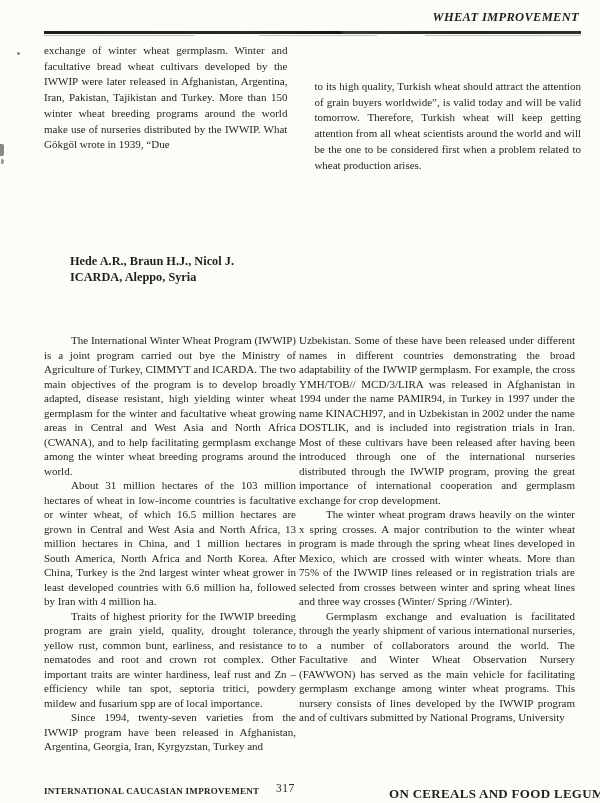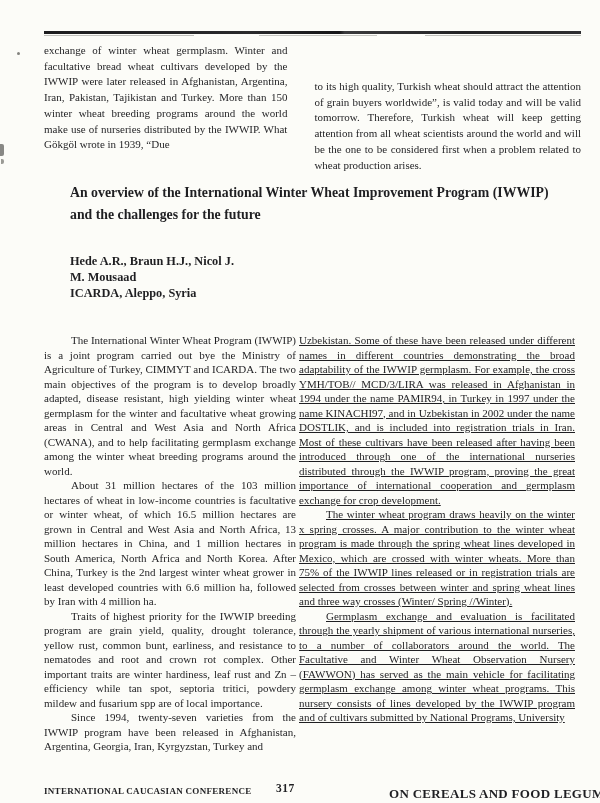--- a/index.html
+++ b/index.html
@@ -36,83 +36,82 @@
 
   .paper-title{
     position:absolute;top:182px;left:70px;width:502px;
     font-size:13.8px;font-weight:bold;line-height:22px;
   }
   .authors{position:absolute;top:245px;left:70px;font-size:12.3px;font-weight:bold;line-height:16.2px;margin-top:8px;}
   .authors div{white-space:nowrap;}
 
   .body-cols{position:absolute;top:333px;left:44px;width:537px;display:flex;gap:3px;}
   .body-cols .col-l{width:252px;}
-  .body-cols .col-r{width:276px;text-decoration:underline;}
+  .body-cols .col-r{width:276px;}
   .body-cols p.para{line-height:14.5px;}
   p.indent{text-indent:27px;}
 
   
   .footer-conference{
     position:absolute;left:44px;top:786px;
     font-size:9px;font-weight:bold;letter-spacing:0.3px;white-space:nowrap;
   }
   .footer-page{
     position:absolute;left:276px;top:782px;
-    font-size:11.5px;font-weight:bold;letter-spacing:0.5px;text-align:right;
+    font-size:11.5px;font-weight:normal;letter-spacing:0.5px;text-align:right;
   }
   .footer-proceedings{
     position:absolute;left:389px;top:786px;
     font-size:13px;font-weight:bold;letter-spacing:0.3px;white-space:nowrap;
   }
 
   
   .speck-a{position:absolute;left:17px;top:52px;width:3px;height:3px;background:#6d6d68;border-radius:50%;opacity:.85;}
   .smudge-left-1{position:absolute;left:0;top:144px;width:4px;height:12px;background:#3a3a38;opacity:.6;border-radius:0 2px 2px 0;}
   .smudge-left-2{position:absolute;left:1px;top:159px;width:3px;height:5px;background:#4a4a46;opacity:.55;border-radius:0 2px 2px 0;}
 </style>
 </head>
 <body>
 
 <div class="page">
 
+  <div class="header-label">WHEAT IMPROVEMENT</div>
   <div class="header-rule"></div>
   <div class="header-rule-echo"></div>
 
   <div class="top-cols">
     <div class="col-l">
       <p class="para">exchange of winter wheat germplasm. Winter and facultative bread wheat cultivars developed by the IWWIP were later released in Afghanistan, Argentina, Iran, Pakistan, Tajikistan and Turkey. More than 150 winter wheat breeding programs around the world make use of nurseries distributed by the IWWIP. What Gökgöl wrote in 1939, “Due</p>
     </div>
     <div class="col-r">
       <p class="para">to its high quality, Turkish wheat should attract the attention of grain buyers worldwide”, is valid today and will be valid tomorrow. Therefore, Turkish wheat will keep getting attention from all wheat scientists around the world and will be the one to be considered first when a problem related to wheat production arises.</p>
     </div>
   </div>
 
-  <div class="paper-title">An overview of the International Winter Wheat Improvement Program (IWWIP) and the challenges for the future</div>
 
   <div class="authors">
     <div>Hede A.R., Braun H.J., Nicol J.</div>
-    <div>M. Mousaad</div>
     <div>ICARDA, Aleppo, Syria</div>
   </div>
 
   <div class="body-cols">
     <div class="col-l">
       <p class="para indent">The International Winter Wheat Program (IWWIP) is a joint program carried out bye the Ministry of Agriculture of Turkey, CIMMYT and ICARDA. The two main objectives of the program is to develop broadly adapted, disease resistant, high yielding winter wheat germplasm for the winter and facultative wheat growing areas in Central and West Asia and North Africa (CWANA), and to help facilitating germplasm exchange among the winter wheat breeding programs around the world.</p>
       <p class="para indent">About 31 million hectares of the 103 million hectares of wheat in low-income countries is facultative or winter wheat, of which 16.5 million hectares are grown in Central and West Asia and North Africa, 13 million hectares in China, and 1 million hectares in South America, North Africa and North Korea. After China, Turkey is the 2nd largest winter wheat grower in least developed countries with 6.6 million ha, followed by Iran with 4 million ha.</p>
       <p class="para indent">Traits of highest priority for the IWWIP breeding program are grain yield, quality, drought tolerance, yellow rust, common bunt, earliness, and resistance to nematodes and root and crown rot complex. Other important traits are winter hardiness, leaf rust and Zn –efficiency while tan spot, septoria tritici, powdery mildew and fusarium spp are of local importance.</p>
       <p class="para indent">Since 1994, twenty-seven varieties from the IWWIP program have been released in Afghanistan, Argentina, Georgia, Iran, Kyrgyzstan, Turkey and</p>
     </div>
     <div class="col-r">
       <p class="para">Uzbekistan. Some of these have been released under different names in different countries demonstrating the broad adaptability of the IWWIP germplasm. For example, the cross YMH/TOB// MCD/3/LIRA was released in Afghanistan in 1994 under the name PAMIR94, in Turkey in 1997 under the name KINACHI97, and in Uzbekistan in 2002 under the name DOSTLIK, and is included into registration trials in Iran. Most of these cultivars have been released after having been introduced through one of the international nurseries distributed through the IWWIP program, proving the great importance of international cooperation and germplasm exchange for crop development.</p>
       <p class="para indent">The winter wheat program draws heavily on the winter x spring crosses. A major contribution to the winter wheat program is made through the spring wheat lines developed in Mexico, which are crossed with winter wheats. More than 75% of the IWWIP lines released or in registration trials are selected from crosses between winter and spring wheat lines and three way crosses (Winter/ Spring //Winter).</p>
       <p class="para indent">Germplasm exchange and evaluation is facilitated through the yearly shipment of various international nurseries, to a number of collaborators around the world. The Facultative and Winter Wheat Observation Nursery (FAWWON) has served as the main vehicle for facilitating germplasm exchange among winter wheat programs. This nursery consists of lines developed by the IWWIP program and of cultivars submitted by National Programs, University</p>
     </div>
   </div>
 
-  <div class="footer-conference">INTERNATIONAL CAUCASIAN CONFERENCE</div>
+  <div class="footer-conference">INTERNATIONAL CAUCASIAN IMPROVEMENT</div>
   <div class="footer-page">317</div>
   <div class="footer-proceedings">ON CEREALS AND FOOD LEGUMES</div>
 
   <div class="speck-a"></div>
   <div class="smudge-left-1"></div>
   <div class="smudge-left-2"></div>
 
 </div>
 
 </body></html>

